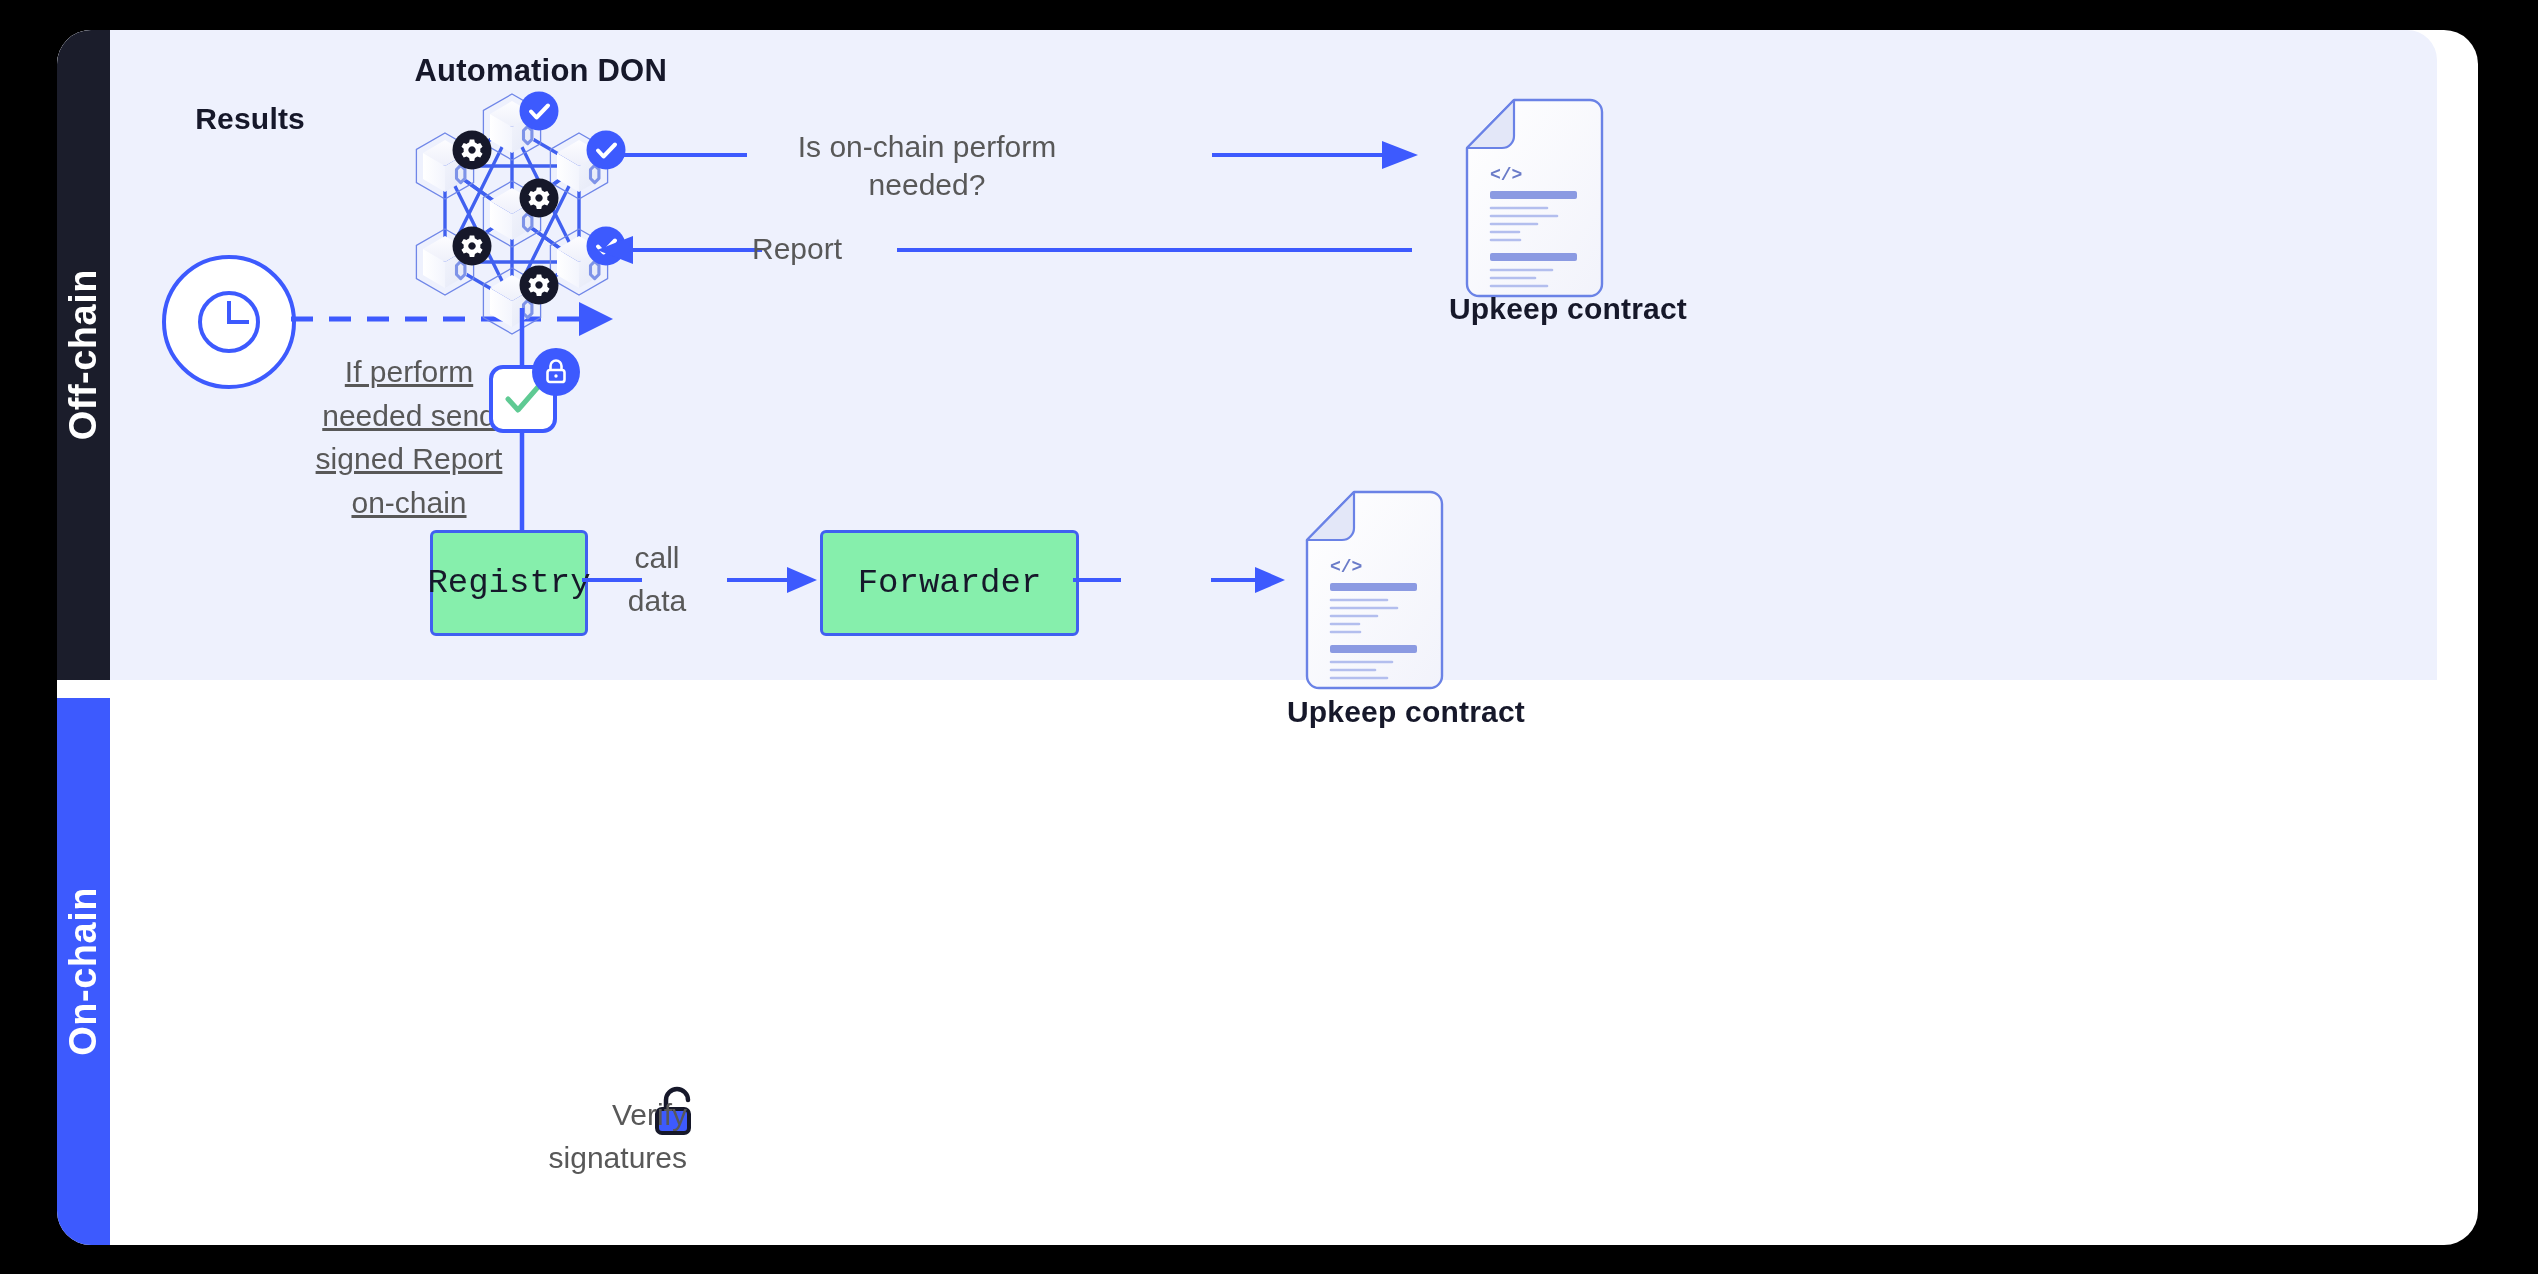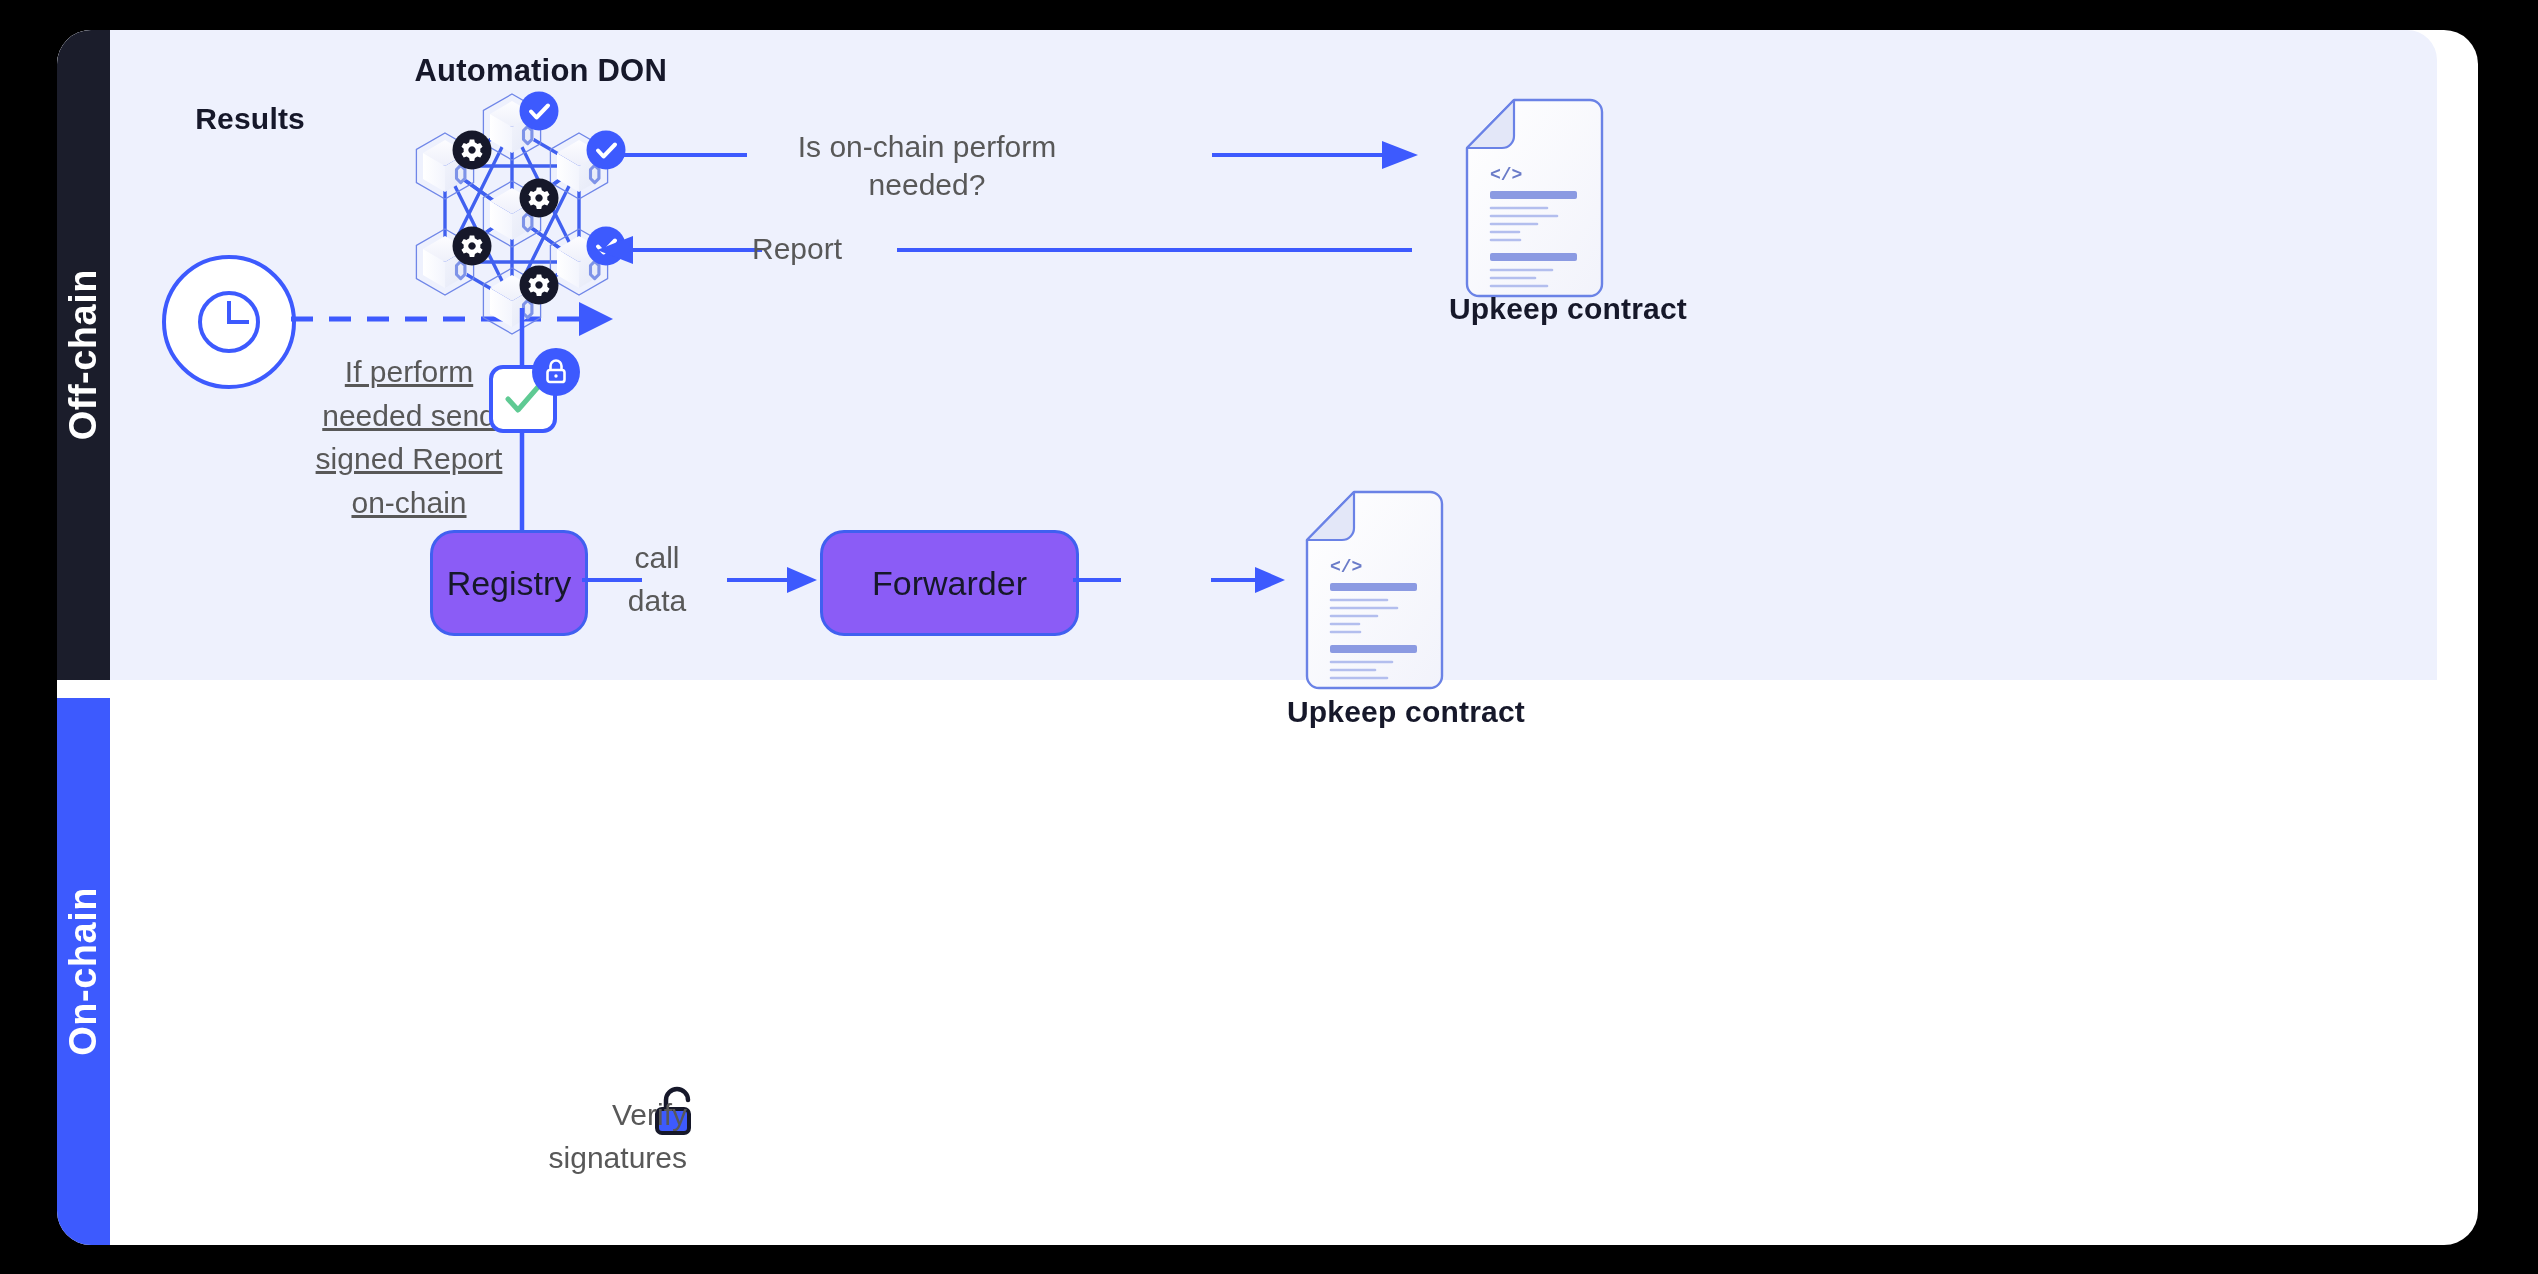--- a/index.html
+++ b/index.html
@@ -50,23 +50,23 @@
 
   
   .trigger-circle{
     position:absolute;left:105px;top:225px;width:126px;height:126px;border-radius:50%;
     border:4px solid #3d5afe;background:#ffffff;
     display:flex;align-items:center;justify-content:center;
   }
 
   
   .flowbox{
-    position:absolute;background:#8b5cf6;border:3px solid #4060f0;border-radius:24px;
+    position:absolute;background:#86efac;border:3px solid #4060f0;border-radius:6px;
     display:flex;align-items:center;justify-content:center;
-    color:#16182a;font-size:34px;font-family:Liberation Sans, sans-serif;
+    color:#16182a;font-size:34px;font-family:Liberation Mono, monospace;
   }
 
   
   .report-badge{
     position:absolute;left:432px;top:335px;width:60px;height:60px;
     background:#ffffff;border:4px solid #3d5afe;border-radius:14px;
     display:flex;align-items:center;justify-content:center;z-index:6;
   }
   .lock-bubble{
     position:absolute;left:475px;top:318px;width:48px;height:48px;border-radius:50%;

